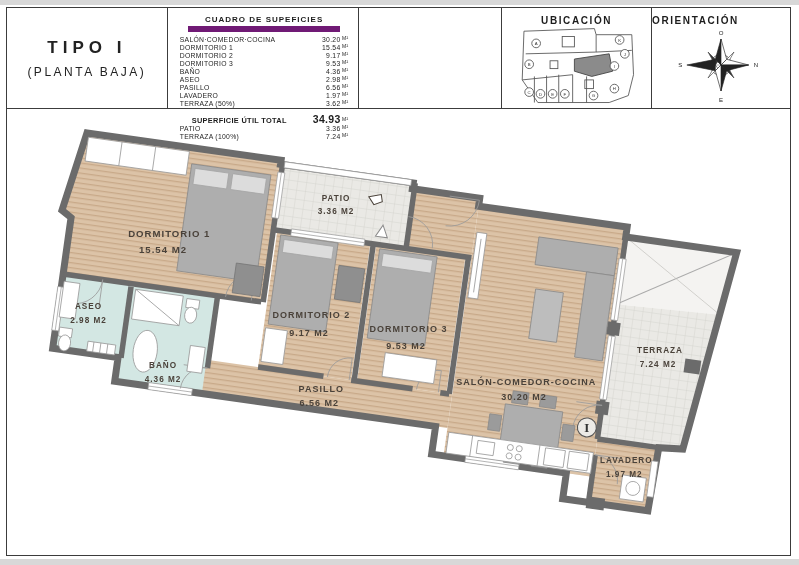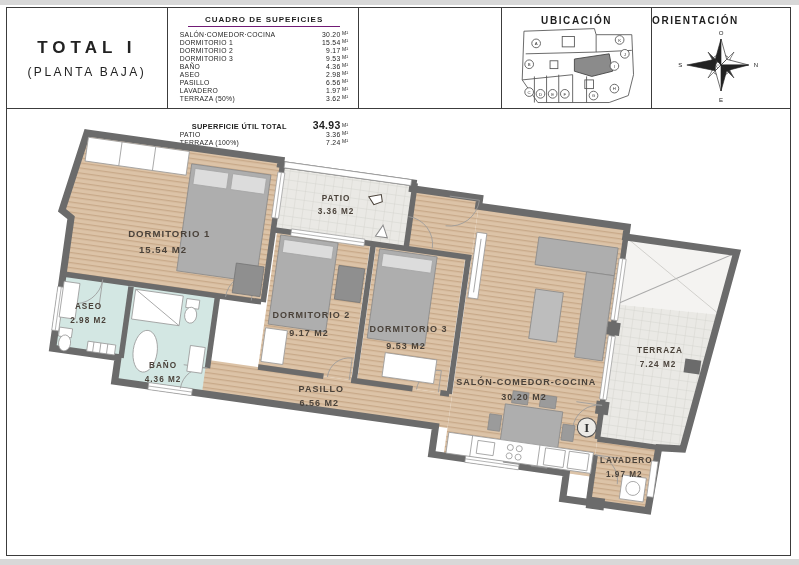--- a/index.html
+++ b/index.html
@@ -10,26 +10,26 @@
   .scan-strip.bottom{bottom:0;height:6px;}
   .frame{position:absolute;left:6px;top:7px;width:785px;height:549px;border:1.6px solid #3c3c3c;box-sizing:border-box;background:#fff;}
   .header{display:flex;height:100px;border-bottom:1.6px solid #3c3c3c;}
   .box{box-sizing:border-box;border-right:1.2px solid #3c3c3c;position:relative;}
   .box:last-child{border-right:none;}
   .title-box{width:161px;display:flex;flex-direction:column;align-items:center;justify-content:center;gap:7px;}
   .tipo{font-size:17px;font-weight:bold;letter-spacing:5px;color:#222;}
   .planta{font-size:12px;letter-spacing:2.5px;color:#222;text-align:center;}
   .table-box{width:192px;padding:5px 10px 0 12px;}
   .tbl-title{font-size:8px;font-weight:bold;letter-spacing:1px;text-align:center;
-             border-bottom:1px solid #701a75;padding-bottom:1.5px;margin:2px 8px 4px 8px;white-space:nowrap;}
+             border-bottom:6px solid #701a75;padding-bottom:1.5px;margin:2px 8px 4px 8px;white-space:nowrap;}
   .trow{display:flex;align-items:baseline;font-size:6.8px;letter-spacing:.3px;line-height:7.05px;white-space:nowrap;}
   .trow .lbl{flex:1;}
   .trow .val{text-align:right;}
   .trow .unit{font-size:5px;vertical-align:super;margin-left:1.5px;position:relative;top:-2px;text-transform:uppercase;}
-  .trow.total{margin-top:19px;padding-left:12px;}
+  .trow.total{margin-top:8px;padding-left:12px;}
   .trow.total .lbl{font-weight:bold;font-size:7.4px;}
   .trow.total .val{font-weight:bold;font-size:10.5px;}
   .empty-box{width:143px;}
   .ubicacion-box{width:150px;text-align:center;}
   .orientacion-box{flex:1;}
   .box-title{font-size:10px;font-weight:bold;letter-spacing:1.6px;margin-top:7px;}
   .main{position:relative;height:445px;}
   .plan-svg{position:absolute;left:0;top:0;}
   
   .rlbl{font-family:"Liberation Sans",sans-serif;font-weight:bold;fill:#4a423a;
@@ -43,21 +43,21 @@
 
 <div class="sheet">
   <div class="scan-strip top"></div>
   <div class="scan-strip bottom"></div>
 
   <div class="frame">
 
     <div class="header">
 
       <div class="box title-box">
-        <div class="tipo">TOTAL I</div>
+        <div class="tipo">TIPO I</div>
         <div class="planta">(PLANTA BAJA)</div>
       </div>
 
       <div class="box table-box">
         <div class="tbl-title">CUADRO DE SUPEFICIES</div>
         <div class="trow">
             <span class="lbl">SALÓN·COMEDOR·COCINA</span>
             <span class="val">30.20</span>
             <span class="unit">m²</span>
           </div>

